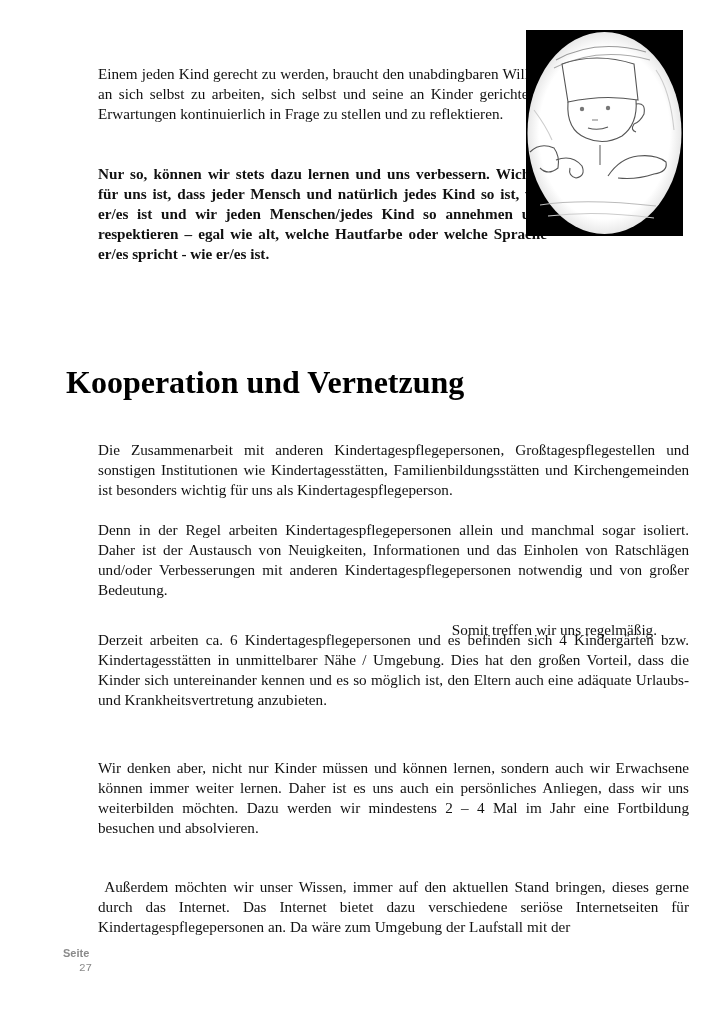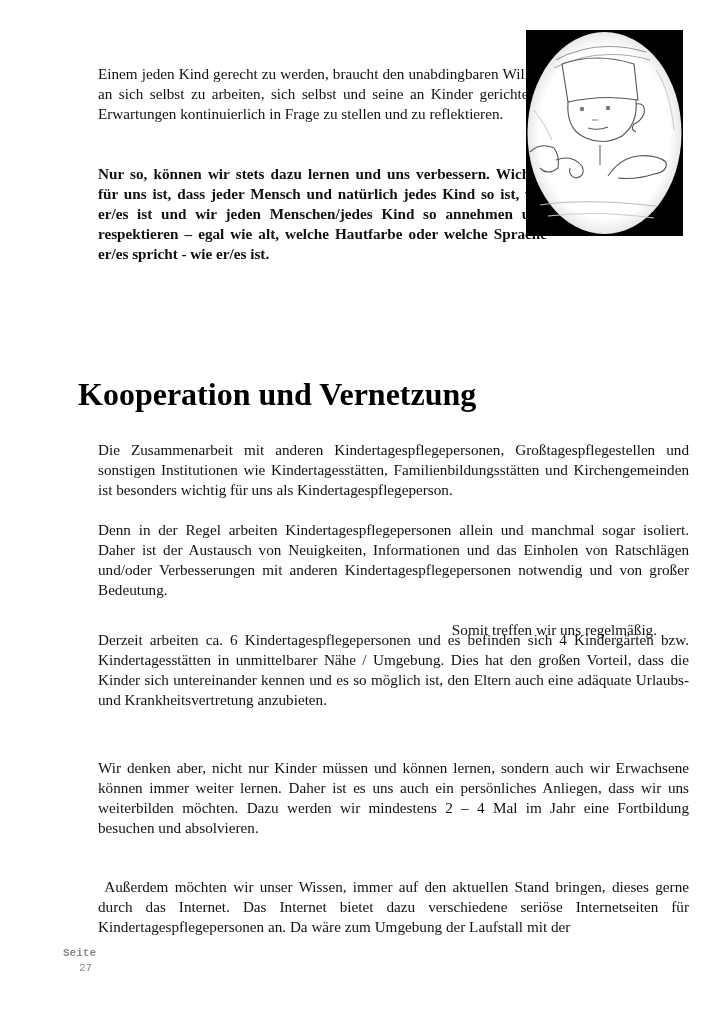--- a/index.html
+++ b/index.html
@@ -2,27 +2,27 @@
 <html><head>
 <meta charset="utf-8">
 <style>
   html, body { margin: 0; padding: 0; background: #ffffff; }
   body { width: 723px; height: 1024px; position: relative; overflow: hidden;
          font-family: "Liberation Serif", "DejaVu Serif", serif; color: #111111; }
   .para { position: absolute; left: 66px; font-size: 15.2px; line-height: 20px; margin: 0; }
   .narrow { width: 449px; }
   .wide { width: 591px; }
   .justify { text-align: justify; text-align-last: left; margin-left: 32px; }
-  .heading { position: absolute; left: 66px; top: 362px; margin: 12px;
+  .heading { position: absolute; left: 66px; top: 362px; margin: 0;
              font-family: "Liberation Serif", "DejaVu Serif", serif;
              font-weight: bold; font-size: 32px; line-height: 40px; color: #000; }
   .photo { position: absolute; left: 526px; top: 30px; width: 157px; height: 206px;
            background: #000000; overflow: hidden; }
   .photo svg { display: block; }
-  .footer-label { position: absolute; left: 63px; top: 947px; font-family: Liberation Mono, monospace;
+  .footer-label { position: absolute; left: 63px; top: 947px; font-family: Liberation Sans, sans-serif;
                   font-size: 11px; font-weight: bold; color: #8a8a8a; }
   .footer-num { position: absolute; left: 79px; top: 962px; font-family: Liberation Mono, monospace;
                 font-size: 11px; color: #8a8a8a; }
 </style>
 </head>
 <body>
 
 <p class="para narrow justify" style="top:64px;">Einem jeden Kind gerecht zu werden, braucht den unabdingbaren Willen, an sich selbst zu arbeiten, sich selbst und seine an Kinder gerichteten Erwartungen kontinuierlich in Frage zu stellen und zu reflektieren.</p>
 <p class="para narrow justify" style="top:164px;font-weight:bold;">Nur so, können wir stets dazu lernen und uns verbessern. Wichtig für uns ist, dass jeder Mensch und natürlich jedes Kind so ist, wie er/es ist und wir jeden Menschen/jedes Kind so annehmen und respektieren – egal wie alt, welche Hautfarbe oder welche Sprache er/es spricht - wie er/es ist.</p>
 

